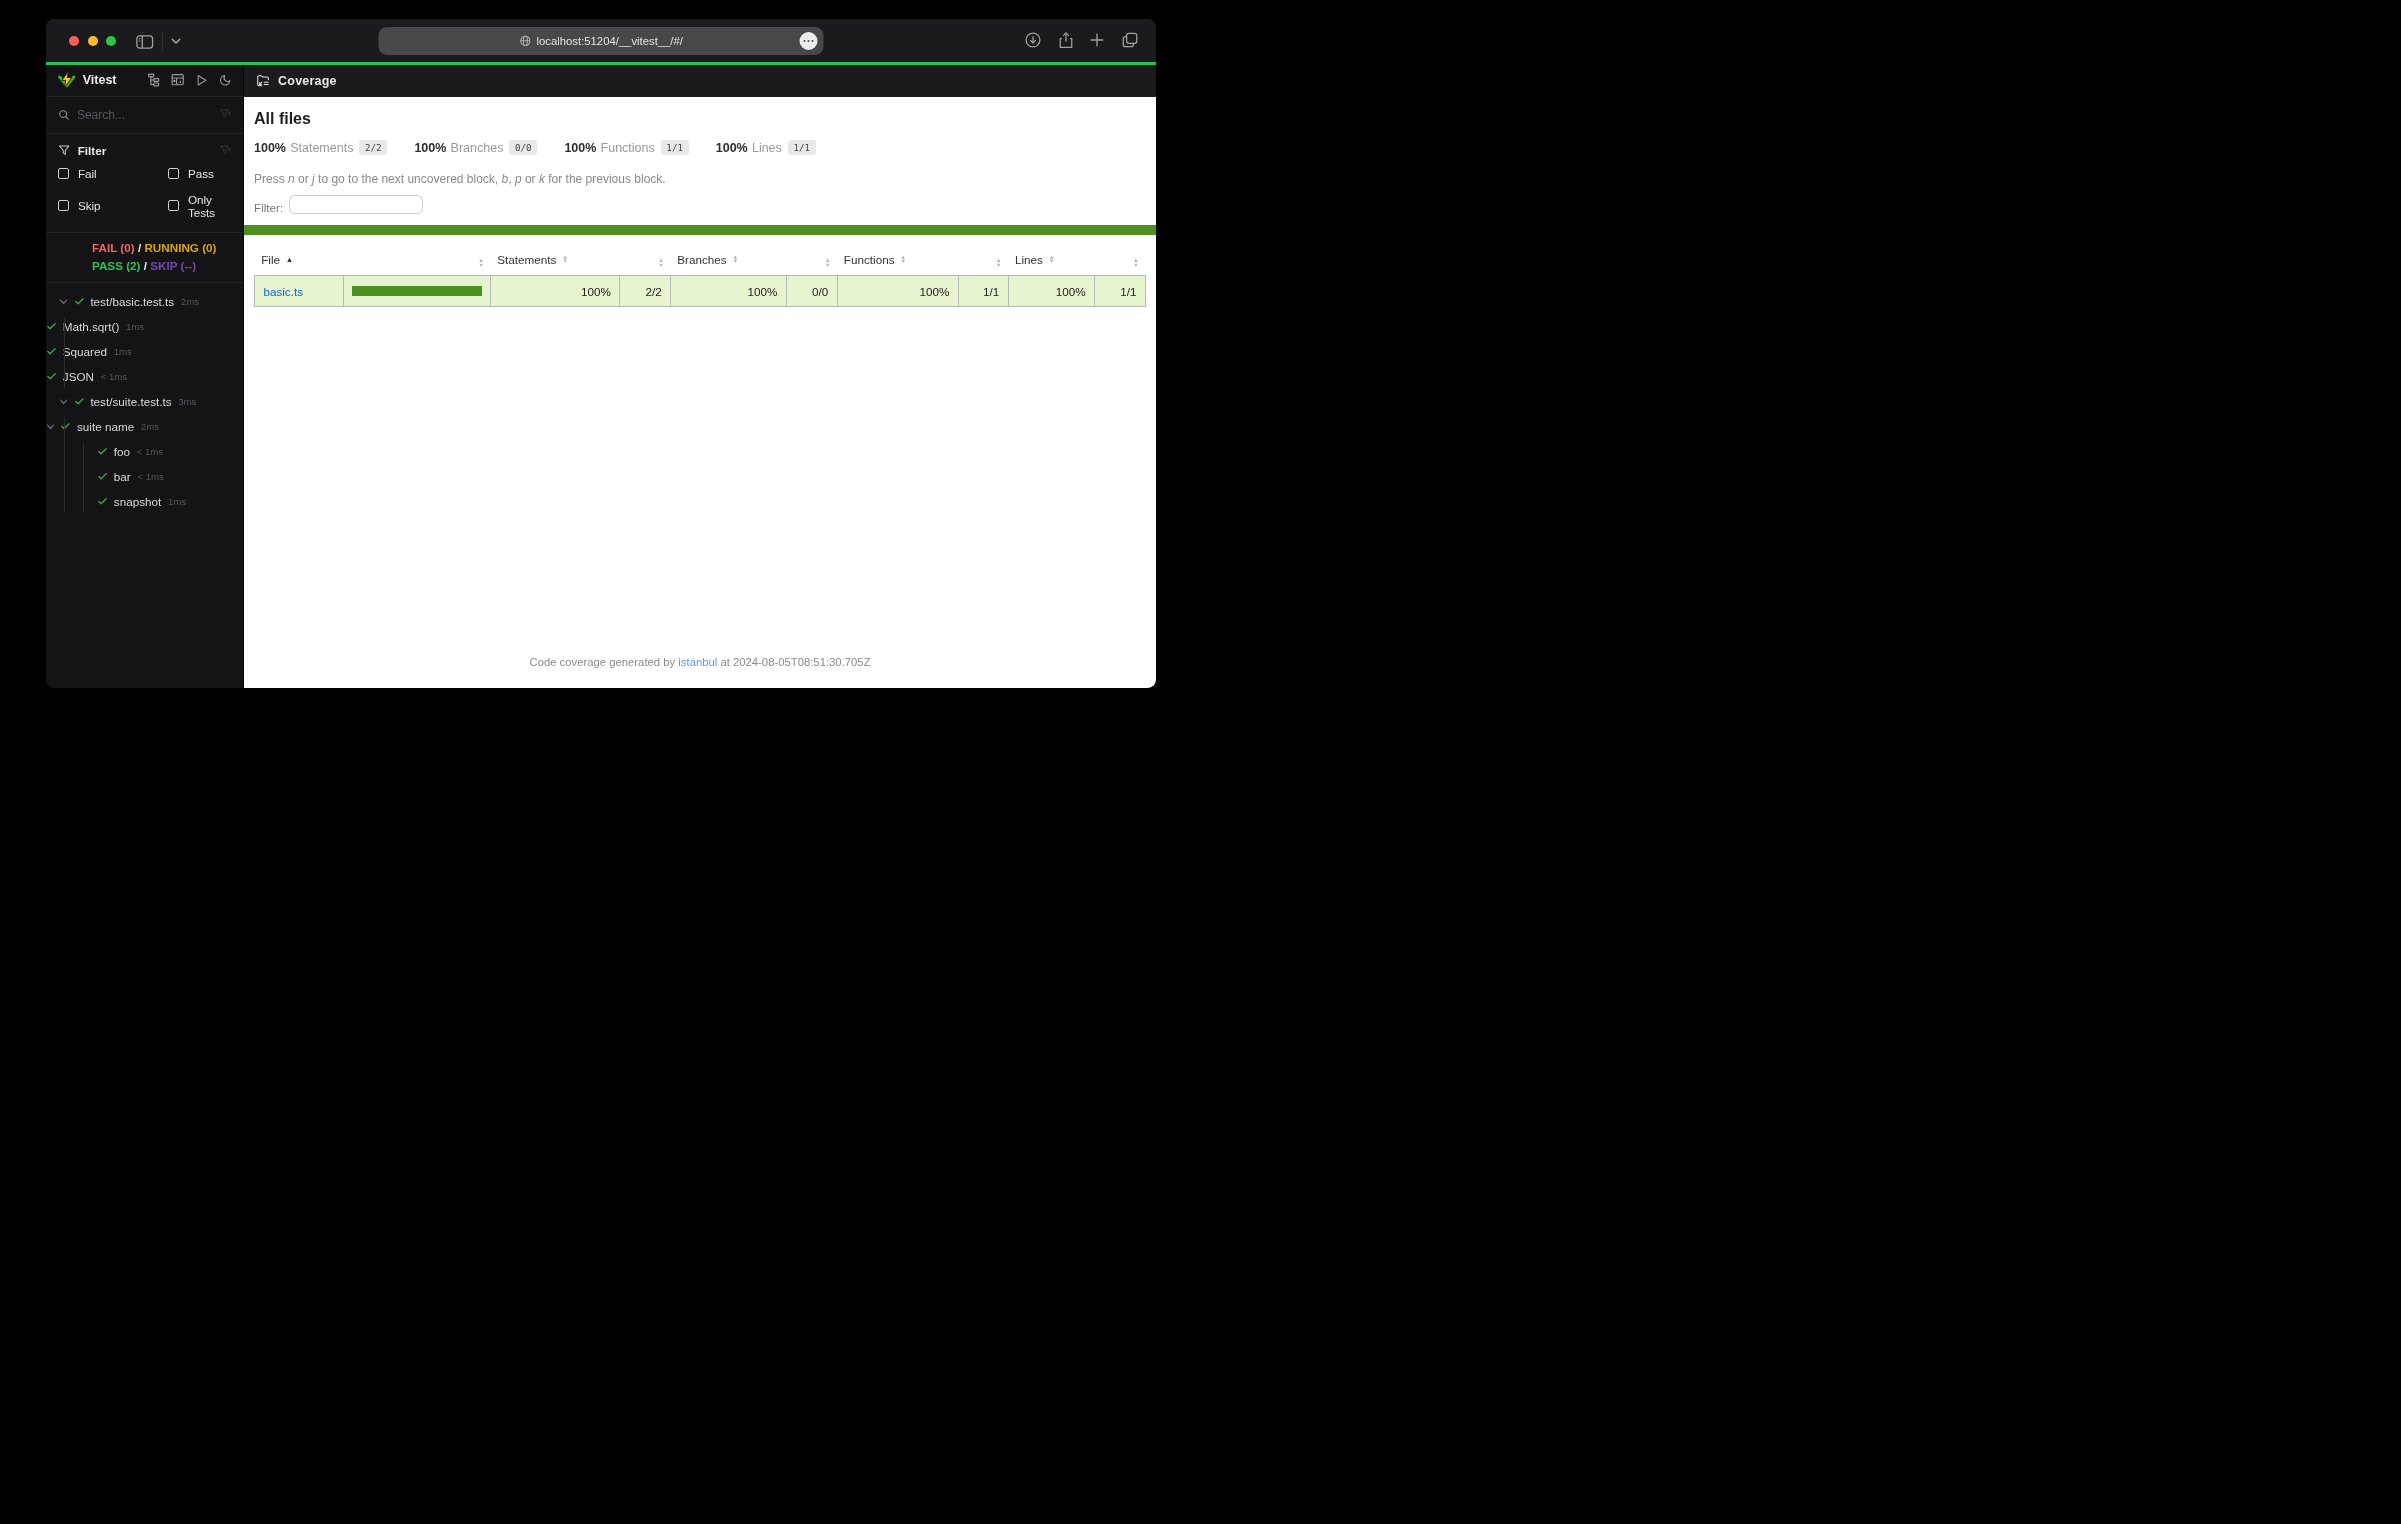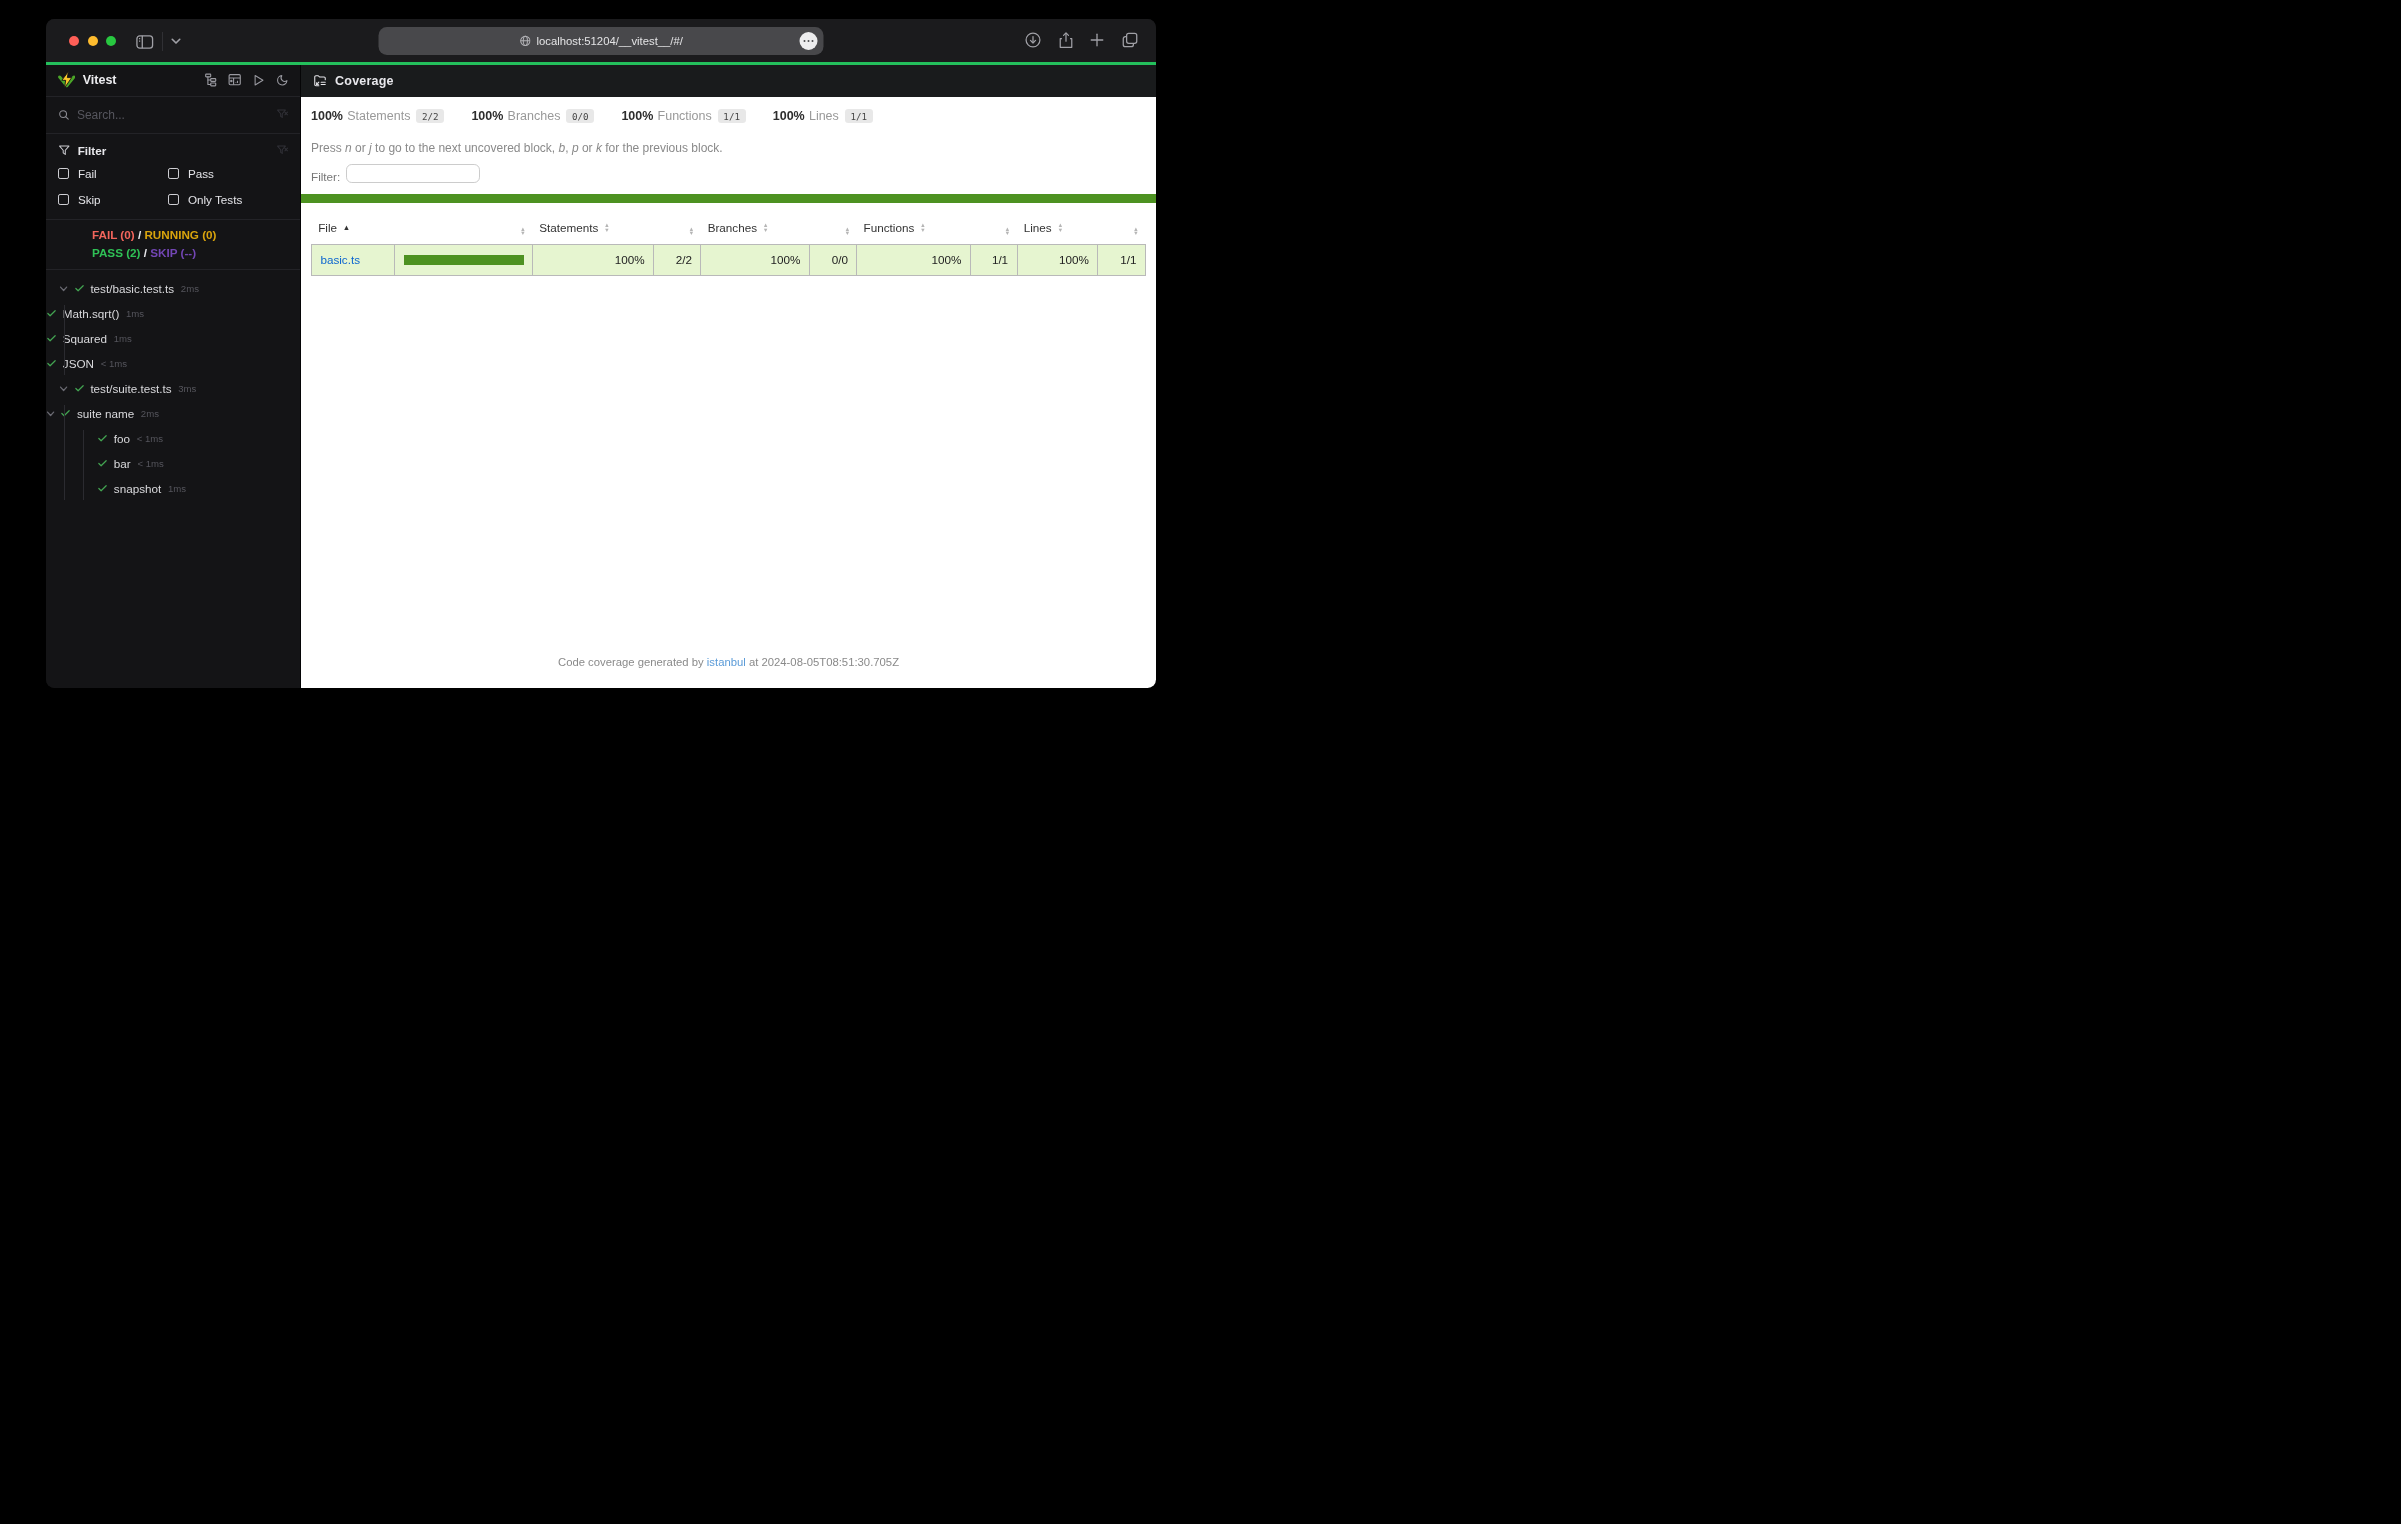--- a/index.html
+++ b/index.html
@@ -14,21 +14,21 @@
   .sep-v { width:0.8px; height:18.4px; background:#303034; }
   .urlbar { position:absolute; left:50%; top:8.4px; transform:translateX(-50%); width:445px; height:27.6px; background:#48484b; border-radius:8.4px; display:flex; align-items:center; justify-content:center; gap:5.8px; color:#e4e4e6; font-size:11.3px; }
   .ellipsis-btn { position:absolute; right:5.8px; top:4.2px; width:18.4px; height:18.4px; border-radius:50%; background:#ededee; display:flex; align-items:center; justify-content:center; gap:1.7px; }
   .ellipsis-btn i { width:2.5px; height:2.5px; border-radius:50%; background:#4a4a4c; }
   .chrome-right-icons { position:absolute; right:18.4px; top:12.5px; display:flex; align-items:center; gap:17.5px; color:#a0a0a6; }
 
   .progress-line { height:2.5px; background:#24c05c; }
 
   
   .app { display:flex; height:623px; }
-  .sidebar { width:255px; background:#141416; color:#d9d9dc; flex:none; display:flex; flex-direction:column; border-right:0.8px solid #050506; }
+  .sidebar { width:198px; background:#141416; color:#d9d9dc; flex:none; display:flex; flex-direction:column; border-right:0.8px solid #050506; }
   .content { flex:1; display:flex; flex-direction:column; min-width:0; }
 
   
   .sb-header { height:32px; display:flex; align-items:center; padding:0 11.7px; border-bottom:0.8px solid #232327; flex:none; }
   .sb-title { font-size:12.5px; font-weight:600; color:#ececef; margin-left:7.5px; }
   .sb-header-icons { margin-left:auto; display:flex; align-items:center; gap:11px; color:#9a9aa1; }
   .sb-search { height:37px; display:flex; align-items:center; padding:0 11.7px; gap:7.5px; border-bottom:0.8px solid #232327; flex:none; }
   .sb-search-input { font-size:12px; color:#56565e; flex:1; }
   .dim-icon { color:#303036; }
   .sb-filter { padding:10px 11.7px 13.4px 11.7px; flex:none; }
@@ -375,20 +375,21 @@
             <line x1="14" y1="14" x2="21" y2="14"></line>
               <line x1="14" y1="18" x2="21" y2="18"></line>
             <path d="M6 18 L10 14"></path>
               <path d="M6.5 14.5 L6 18 L9.5 17.5"></path>
           </svg>
         </span>
         <span class="nv-title">Coverage</span>
       </div>
 
       <div class="report">
+        <div class="all-files">All files</div>
 
         <div class="stats">
           <div class="stat">
             <span class="pct">100%</span>
             <span class="lbl">Statements</span>
             <span class="frac">2/2</span>
           </div>
           <div class="stat">
             <span class="pct">100%</span>
             <span class="lbl">Branches</span>

